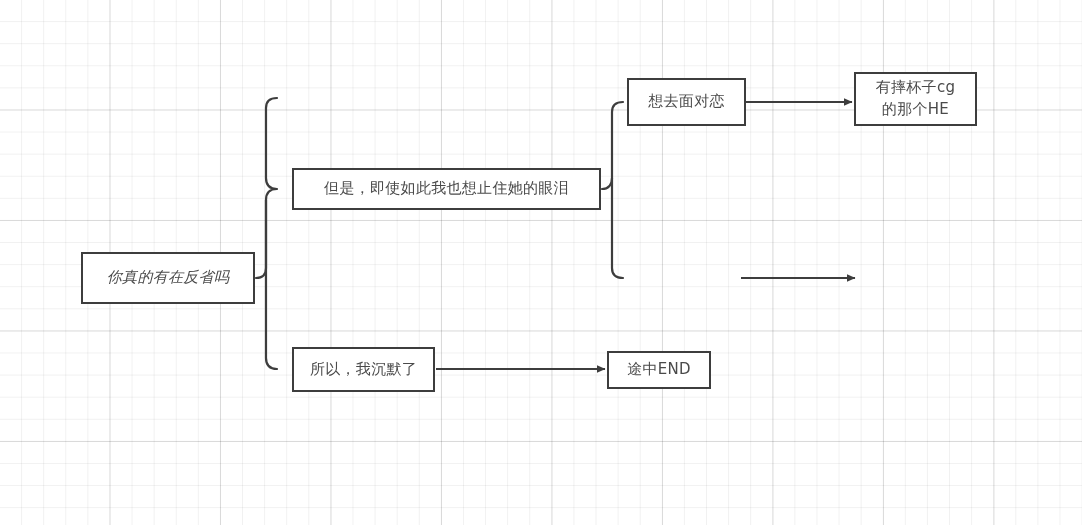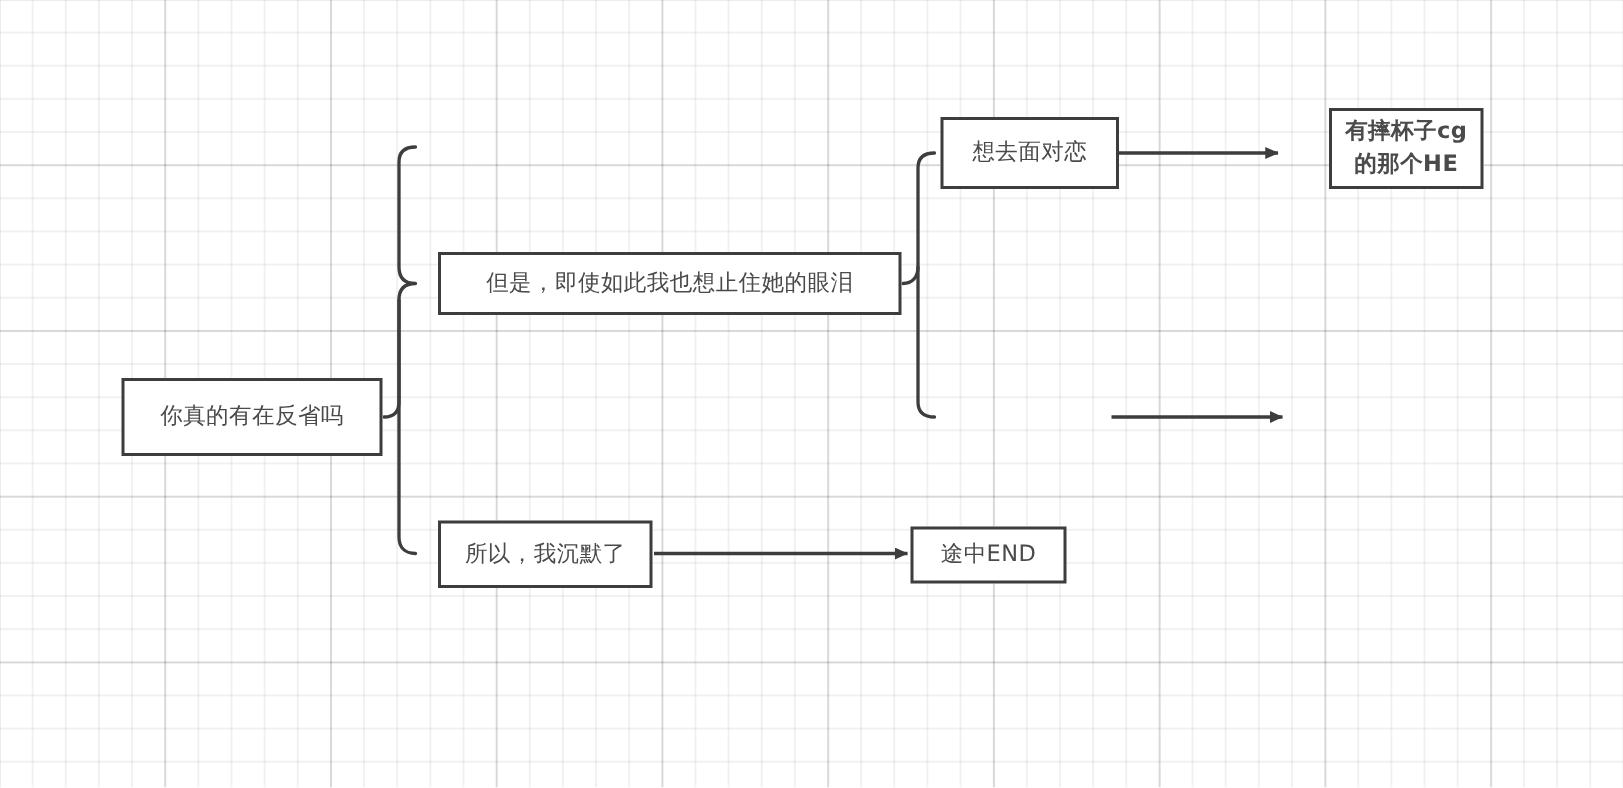--- a/index.html
+++ b/index.html
@@ -90,28 +90,28 @@
              L612,268
              C612,275 616,278 623,278" fill="none" stroke="#3d3d3d" stroke-width="2.2" stroke-linecap="round" stroke-linejoin="round"></path>
 
     <line x1="741" y1="102" x2="852" y2="102" stroke="#3d3d3d" stroke-width="2.2" marker-end="url(#arrowhead)"></line>
 
     <line x1="741" y1="278" x2="855" y2="278" stroke="#3d3d3d" stroke-width="2.2" marker-end="url(#arrowhead)"></line>
 
     <line x1="436" y1="369" x2="605" y2="369" stroke="#3d3d3d" stroke-width="2.2" marker-end="url(#arrowhead)"></line>
   </svg>
 
-  <div class="node" style="left:81px; top:252px; width:174px; height:52px;">你真的有在反省吗</div>
+  <div class="node" style="left:81px; top:252px; width:174px; height:52px;font-style:italic;">你真的有在反省吗</div>
 
   <div class="node" style="left:292px; top:168px; width:309px; height:42px;">但是，即使如此我也想止住她的眼泪</div>
 
   <div class="node" style="left:292px; top:347px; width:143px; height:45px;">所以，我沉默了</div>
 
   <div class="node" style="left:627px; top:78px; width:119px; height:48px;">想去面对恋</div>
 
 
-  <div class="node" style="left:886px; top:72px; width:103px; height:54px;font-weight:bold;">有摔杯子cg
+  <div class="node" style="left:854px; top:72px; width:123px; height:54px;">有摔杯子cg
 的那个HE</div>
 
 
   <div class="node" style="left:607px; top:351px; width:104px; height:38px;">途中END</div>
 
 </div>
 
 </body></html>

